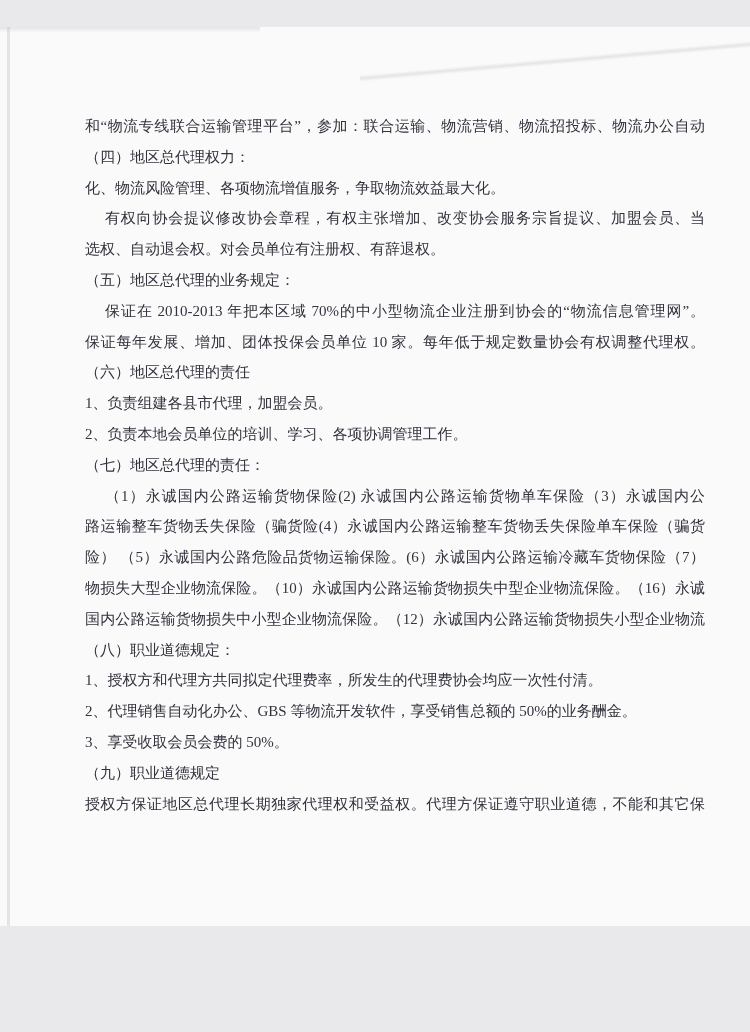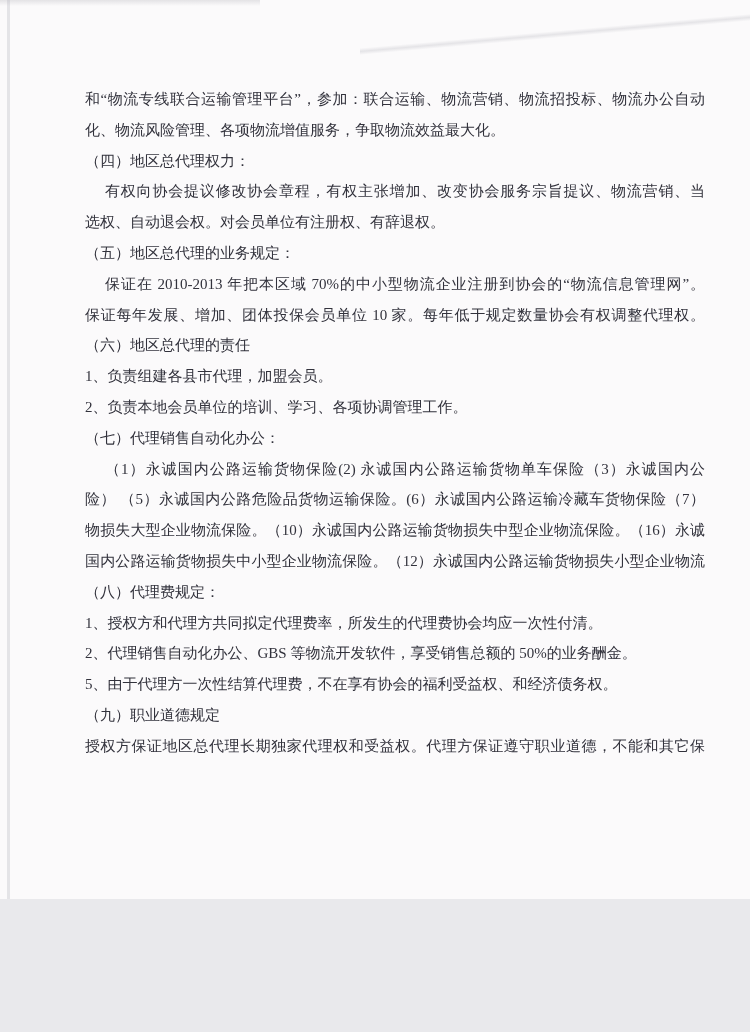--- a/index.html
+++ b/index.html
@@ -6,20 +6,21 @@
   body {
     width: 750px; height: 1032px;
     background: #e9e9ec;
     font-family: "Liberation Serif", "DejaVu Serif", serif;
   }
   .page {
     position: relative;
     width: 750px; height: 899px;
     background: var(--paper, #fbfafb);
     overflow: hidden;
+    margin-top: 27px;
   }
   
   .scan-left-edge {
     position: absolute; left: 7px; top: 0;
     width: 3px; height: 100%;
     background: rgba(187,187,196,0.35);
   }
   .scan-crease {
     position: absolute; left: 360px; top: 8px;
     width: 400px; height: 52px;
@@ -62,37 +63,38 @@
 </head>
 <body>
 
 <div class="page">
   <div class="scan-corner-shade"></div>
   <div class="scan-crease"></div>
   <div class="scan-left-edge"></div>
 
   <div class="textblock">
     <div class="line full">和“物流专线联合运输管理平台”，参加：联合运输、物流营销、物流招投标、物流办公自动</div>
+    <div class="line">（四）地区总代理权力：</div>
     <div class="line">化、物流风险管理、各项物流增值服务，争取物流效益最大化。</div>
-    <div class="line">（四）地区总代理权力：</div>
-    <div class="line full indent">有权向协会提议修改协会章程，有权主张增加、改变协会服务宗旨提议、物流营销、当</div>
+    <div class="line full indent">有权向协会提议修改协会章程，有权主张增加、改变协会服务宗旨提议、加盟会员、当</div>
     <div class="line">选权、自动退会权。对会员单位有注册权、有辞退权。</div>
     <div class="line">（五）地区总代理的业务规定：</div>
     <div class="line full indent">保证在 2010-2013 年把本区域 70%的中小型物流企业注册到协会的“物流信息管理网”。</div>
     <div class="line full">保证每年发展、增加、团体投保会员单位 10 家。每年低于规定数量协会有权调整代理权。</div>
     <div class="line">（六）地区总代理的责任</div>
     <div class="line">1、负责组建各县市代理，加盟会员。</div>
     <div class="line">2、负责本地会员单位的培训、学习、各项协调管理工作。</div>
-    <div class="line">（七）代理销售自动化办公：</div>
+    <div class="line">（七）地区总代理的责任：</div>
     <div class="line full indent">（1）永诚国内公路运输货物保险(2) 永诚国内公路运输货物单车保险（3）永诚国内公</div>
+    <div class="line full">路运输整车货物丢失保险（骗货险(4）永诚国内公路运输整车货物丢失保险单车保险（骗货</div>
     <div class="line full">险） （5）永诚国内公路危险品货物运输保险。(6）永诚国内公路运输冷藏车货物保险（7）</div>
     <div class="line full">物损失大型企业物流保险。（10）永诚国内公路运输货物损失中型企业物流保险。（16）永诚</div>
     <div class="line full">国内公路运输货物损失中小型企业物流保险。（12）永诚国内公路运输货物损失小型企业物流</div>
-    <div class="line">（八）代理费规定：</div>
+    <div class="line">（八）职业道德规定：</div>
     <div class="line">1、授权方和代理方共同拟定代理费率，所发生的代理费协会均应一次性付清。</div>
     <div class="line">2、代理销售自动化办公、GBS 等物流开发软件，享受销售总额的 50%的业务酬金。</div>
-    <div class="line">5、由于代理方一次性结算代理费，不在享有协会的福利受益权、和经济债务权。</div>
+    <div class="line">3、享受收取会员会费的 50%。</div>
     <div class="line">（九）职业道德规定</div>
     <div class="line full">授权方保证地区总代理长期独家代理权和受益权。代理方保证遵守职业道德，不能和其它保</div>
   </div>
 
   <div class="footer">第 2 页 共 3 页</div>
 </div>
 
 </body></html>

